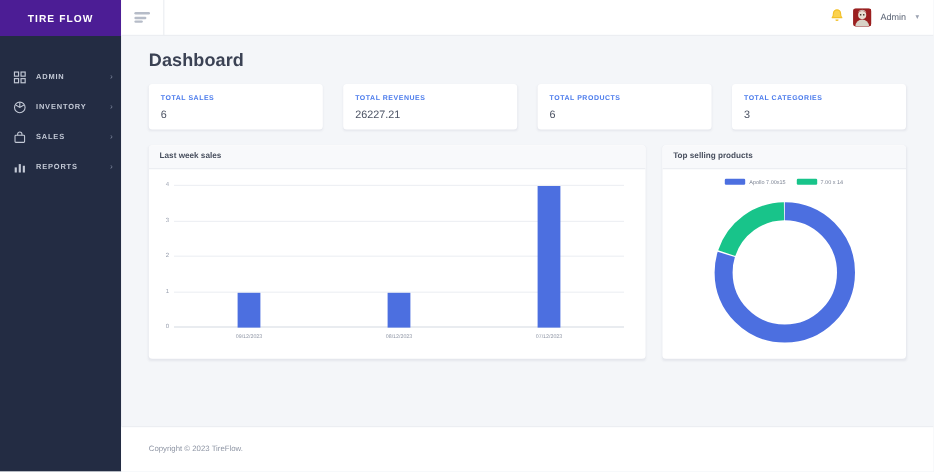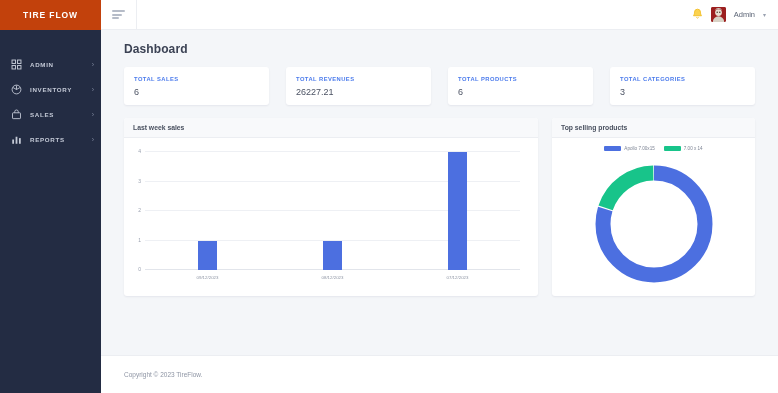--- a/index.html
+++ b/index.html
@@ -14,21 +14,21 @@
 
   
   .sidebar {
     width: 101px; height: 393px;
     background: #232c43;
     flex: 0 0 101px;
     display: flex; flex-direction: column;
   }
   .brand {
     height: 30px;
-    background: #c2410c;
+    background: #4c1d95;
     display: flex; align-items: center; justify-content: center;
   }
   .brand-text {
     color: #ffffff;
     font-size: 8.5px;
     font-weight: bold;
     letter-spacing: 0.9px;
   }
   .nav { padding-top: 22px; }
   .nav-item {
@@ -118,21 +118,21 @@
     cursor: pointer;
   }
 
   
   .content {
     flex: 1 1 auto;
     padding: 12px 23px 0 23px;
     overflow: hidden;
   }
   .page-title {
-    font-size: 12px;
+    font-size: 15px;
     font-weight: bold;
     color: #3b4254;
     margin-bottom: 11px;
     letter-spacing: 0.1px;
   }
 
   
   .stats {
     display: flex;
     gap: 17px;

